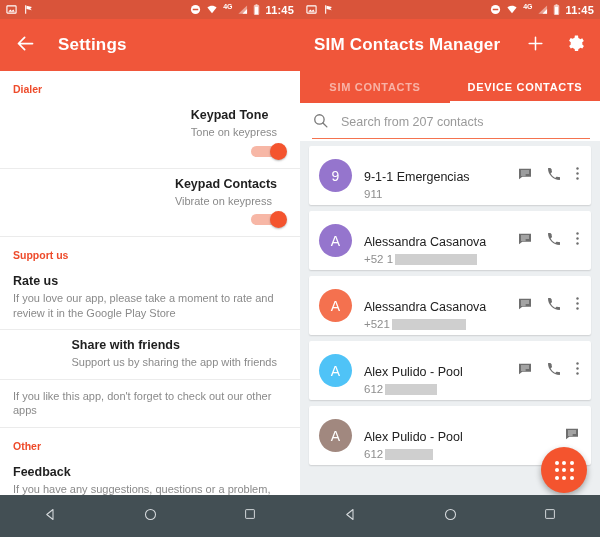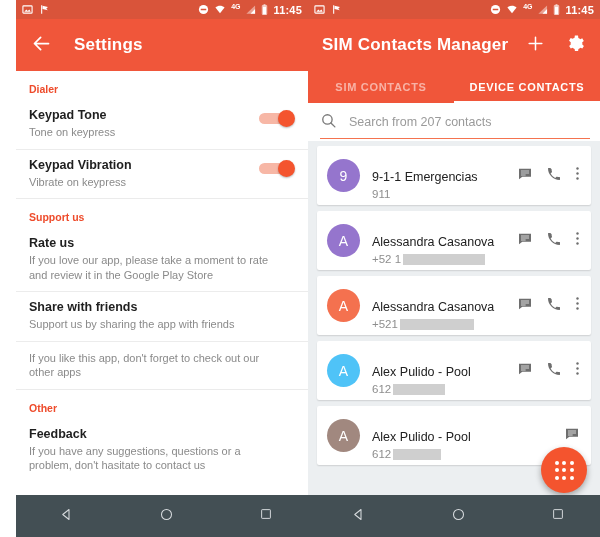--- a/index.html
+++ b/index.html
@@ -1,21 +1,21 @@
 <!DOCTYPE html>
 <html><head>
 <meta charset="utf-8">
 <style>
   * { margin:0; padding:0; box-sizing:border-box; }
   html,body { width:600px; height:537px; background:#ffffff; }
   body {
     font-family:"Liberation Sans", sans-serif;
     -webkit-font-smoothing:antialiased;
   }
-  .screens { display:flex; width:600px; height:419px;padding-left:16px; }
+  .screens { display:flex; width:600px; height:419px; }
   .phone { width:300px; height:537px; position:relative; overflow:hidden; background:#ffffff; }
   .phone.right { border-left:0px solid #fff; }
 
   
   .statusbar {
     height:19px; background:#d9543a; display:flex; align-items:center;
     padding:0 6px; color:#ffffff; font-size:10px; position:relative; z-index:5;
   }
   .sb-left { display:flex; align-items:center; gap:7px; }
   .sb-right { margin-left:auto; display:flex; align-items:center; gap:5px; }
@@ -49,21 +49,21 @@
   .tab.active { color:#ffffff; }
   .tab.active:after {
     content:""; position:absolute; left:0; right:0; bottom:0; height:2.5px; background:#ffffff;
   }
 
   
   .settings-body { background:#ffffff; height:466px; overflow:hidden; }
   .sec-header {
     color:#ee4b2b; font-size:10.5px; font-weight:bold; padding:12px 13px 5px 13px;
   }
-  .srow { padding:7px 13px 9px 13px; position:relative; display:flex; align-items:flex-start; }
+  .srow { padding:7px 13px 9px 13px; position:relative; display:flex; align-items:flex-end;flex-direction:column; }
   .srow-txt { flex:1; padding-right:10px; }
   .srow-title { font-size:12.5px; font-weight:bold; color:#1f1f1f; line-height:16px; }
   .srow-sub { font-size:11px; color:#8a8a8a; line-height:14.5px; margin-top:2px; }
   .divider { height:1px; background:#ececec; margin:0 0 0 0; }
   .divider.full { background:#ebebeb; }
   .switch { width:36px; height:16px; position:relative; flex:0 0 auto; margin-top:3px; cursor:pointer; }
   .switch .track {
     position:absolute; left:0; top:3px; width:32px; height:11px; border-radius:6px;
     background:#f7b7a6;
   }
@@ -203,21 +203,21 @@
         </div>
         <div class="switch">
           <div class="track"></div>
           <div class="thumb"></div>
         </div>
       </div>
       <div class="divider"></div>
 
       <div class="srow">
         <div class="srow-txt">
-          <div class="srow-title">Keypad Vibration</div>
+          <div class="srow-title">Keypad Contacts</div>
           <div class="srow-sub">Vibrate on keypress</div>
         </div>
         <div class="switch">
           <div class="track"></div>
           <div class="thumb"></div>
         </div>
       </div>
       <div class="divider full"></div>
 
       <div class="sec-header">Support us</div>

